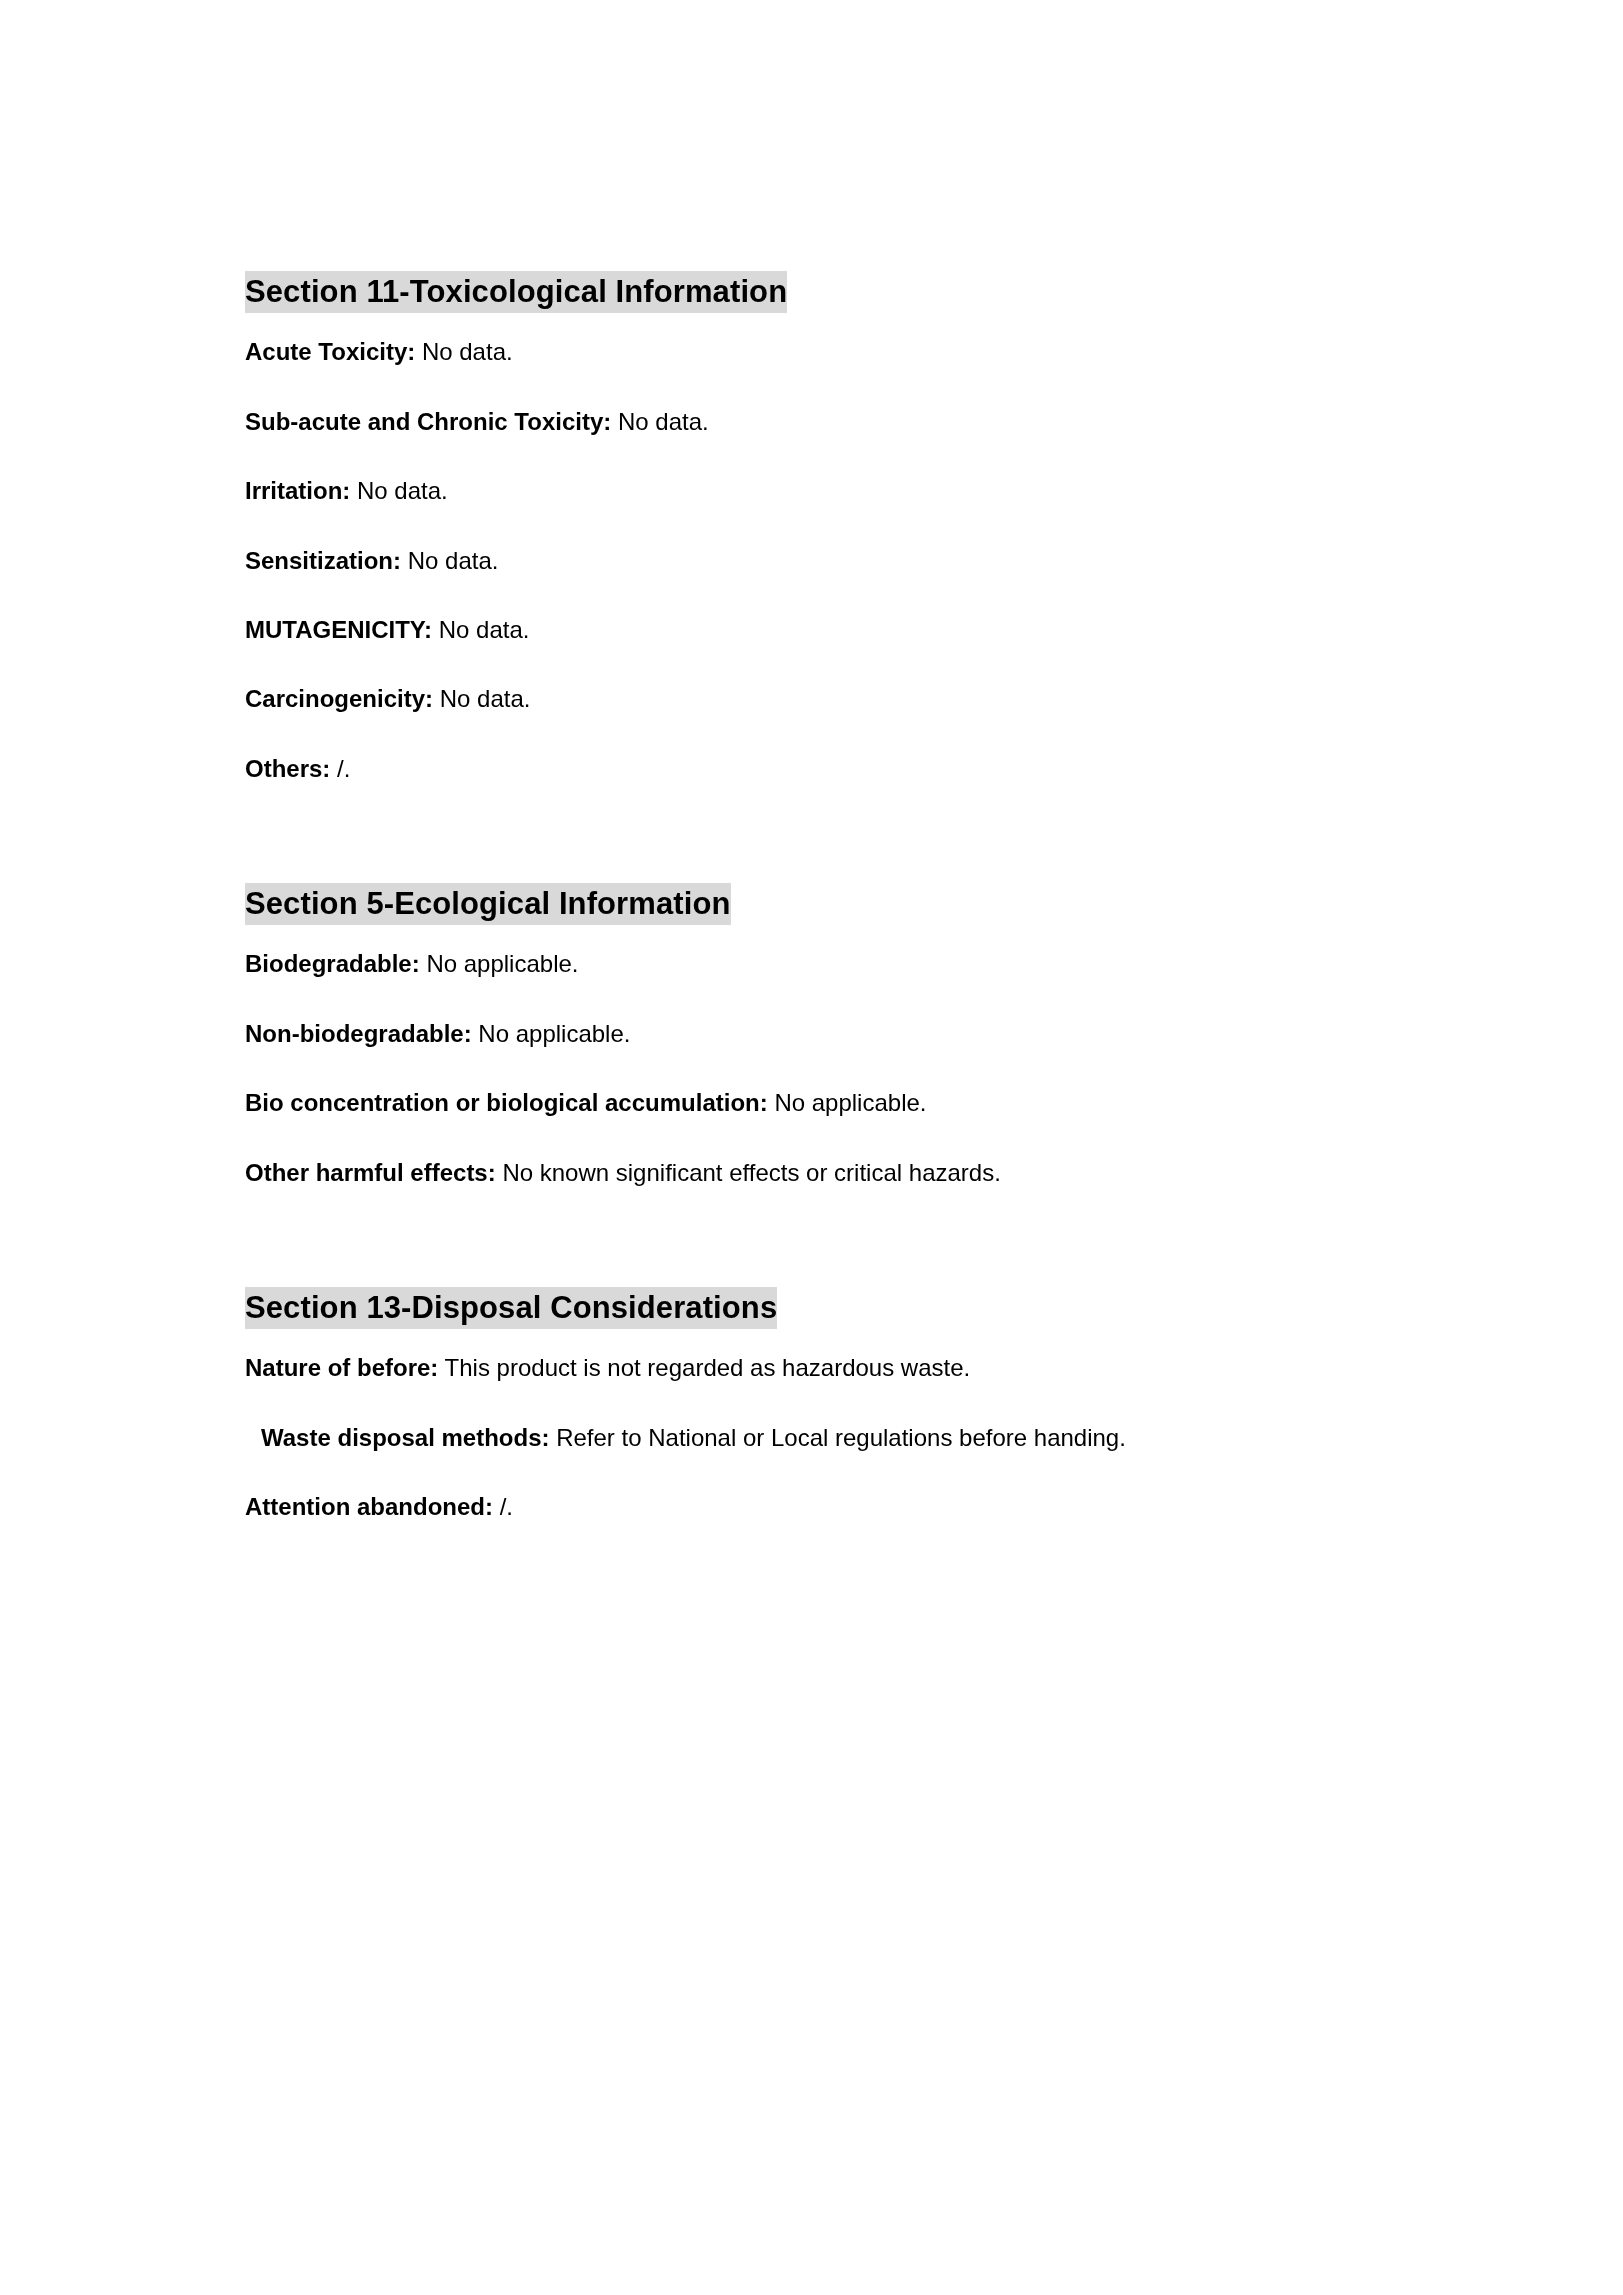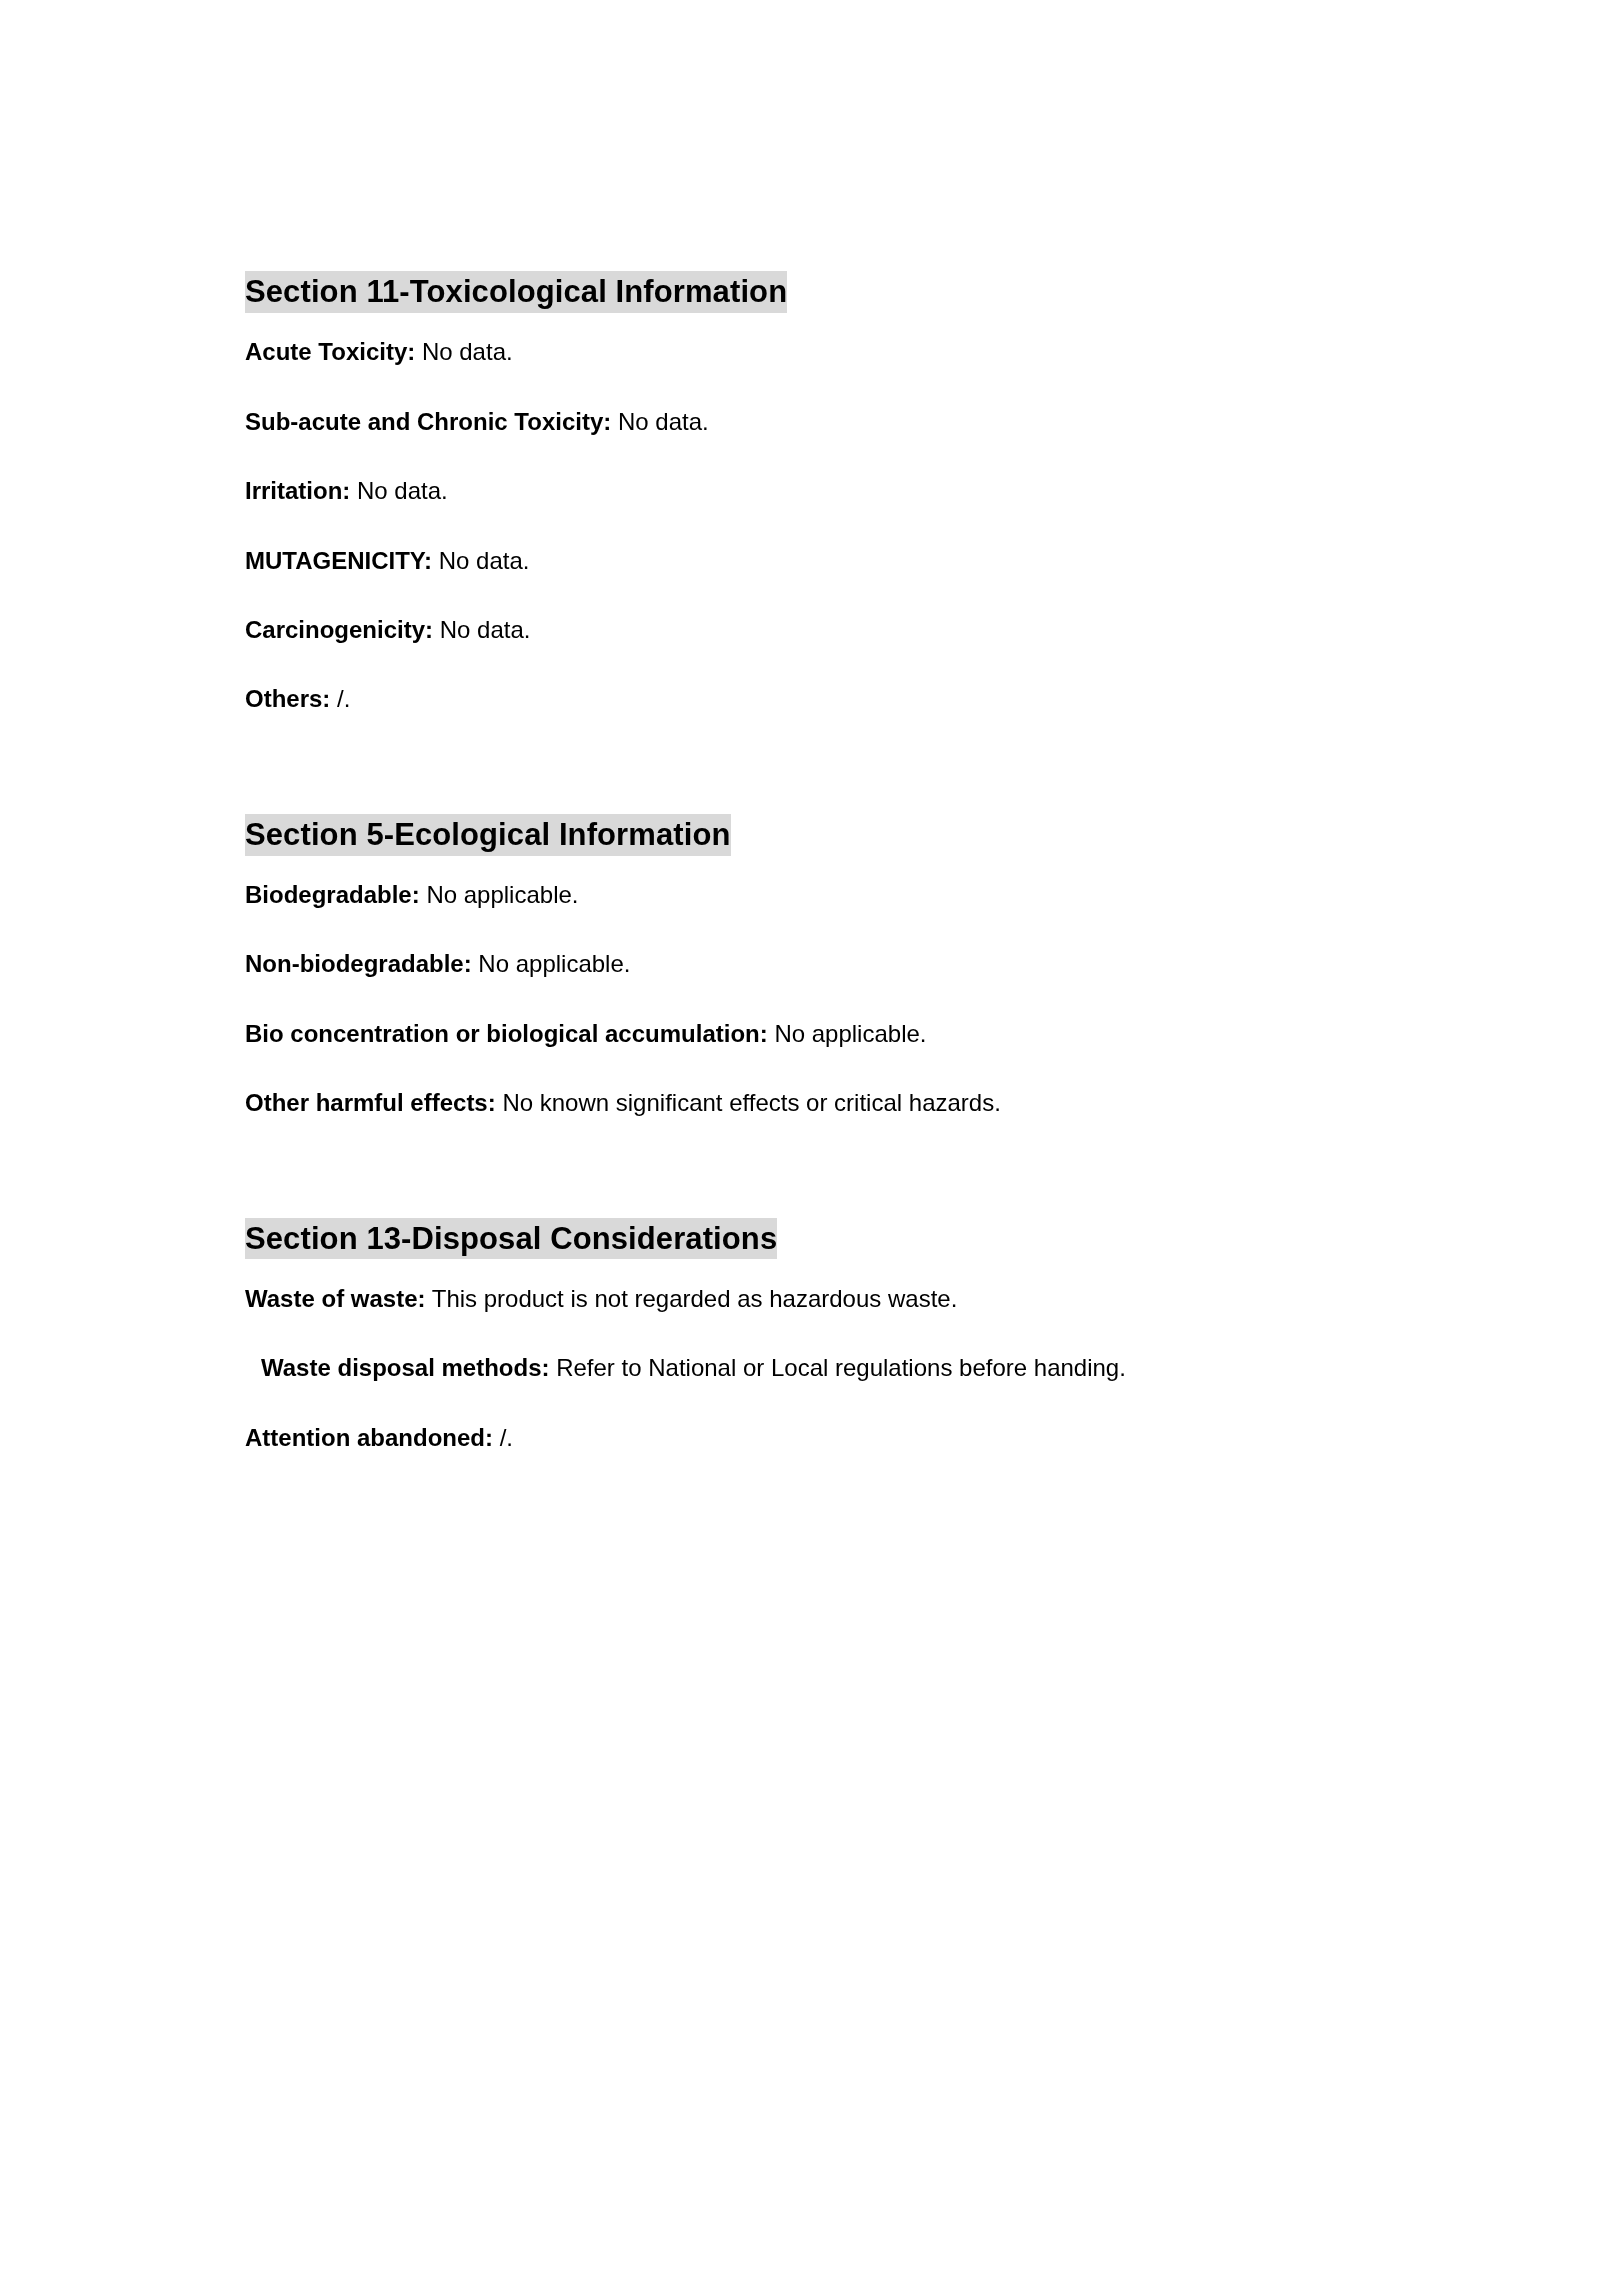--- a/index.html
+++ b/index.html
@@ -76,20 +76,24 @@
     <p class="para">
       <span class="lbl">Sub-acute and Chronic Toxicity:</span>
       <span class="val">No data.</span>
     </p>
 
     <p class="para">
       <span class="lbl">Irritation:</span>
       <span class="val">No data.</span>
     </p>
 
+    <p class="para">
+      <span class="lbl">Sensitization:</span>
+      <span class="val">No data.</span>
+    </p>
 
     <p class="para">
       <span class="lbl">MUTAGENICITY:</span>
       <span class="val">No data.</span>
     </p>
 
     <p class="para">
       <span class="lbl">Carcinogenicity:</span>
       <span class="val">No data.</span>
     </p>
@@ -126,21 +130,21 @@
       <span class="val">No known significant effects or critical hazards.</span>
     </p>
 
     <div class="gap-lg"></div>
 
     <div class="heading-block">
       <h2 class="section-heading">Section 13-Disposal Considerations </h2>
     </div>
 
     <p class="para">
-      <span class="lbl">Waste of waste:</span>
+      <span class="lbl">Nature of before:</span>
       <span class="val">This product is not regarded as hazardous waste.</span>
     </p>
 
     <p class="para justified justified-cont">
       <span class="lbl">Waste disposal methods:</span>
       <span class="val">Refer to National or Local regulations before handing.</span>
     </p>
 
     <p class="para">
       <span class="lbl">Attention abandoned:</span>

